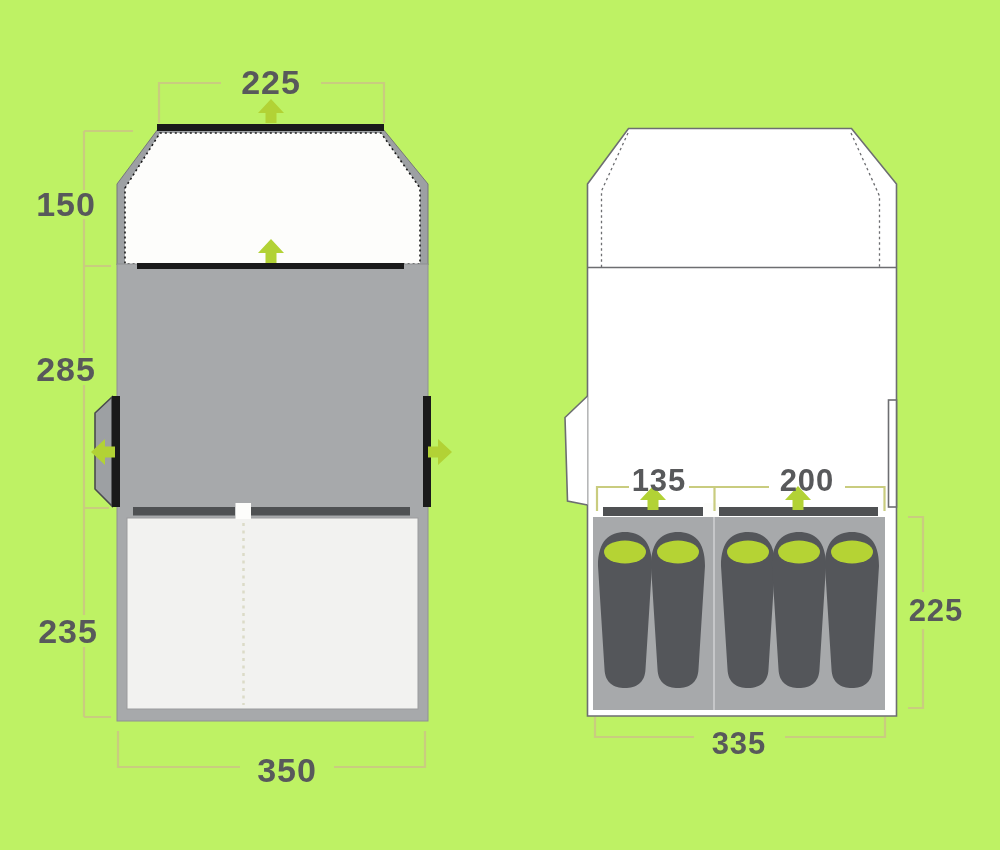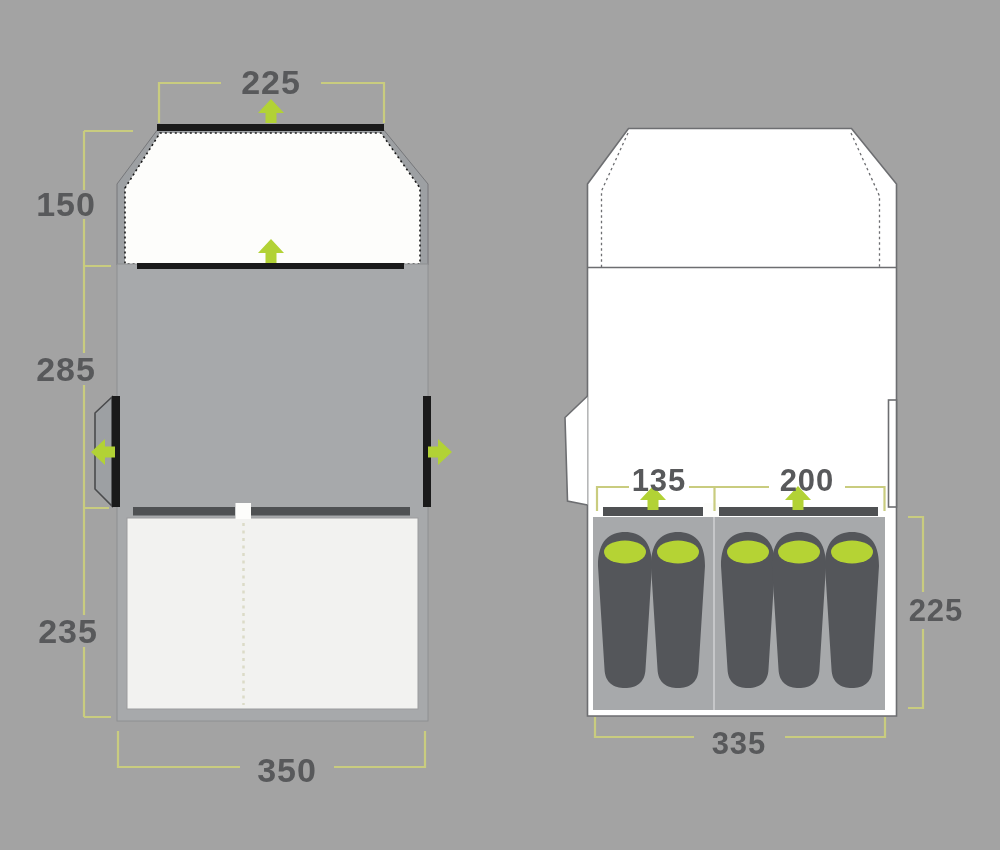--- a/index.html
+++ b/index.html
@@ -1,16 +1,16 @@
 <!DOCTYPE html>
 <html style="--dimension-text: #58595b; --dimension-line: #c9cc7f; --arrow-green: #b2d235; --body-grey: #a7a9ab; --wall-grey: #9da0a3; --bar-black: #1a1a1a; --bar-dark-grey: #4f5153; --inner-light: #f2f2f0; --porch-white: #fdfdfb; --outline-grey: #6d6e71; --bag-grey: #54565a; --pillow-green: #b5d334; --divider-cream: #dcdbc7;"><head>
 <meta charset="utf-8">
 <style>
   html,body{margin:0;padding:0;background:#ffffff;}
-  .canvas{position:relative;width:1000px;height:850px;background:#a3a3a3;overflow:hidden;
+  .canvas{position:relative;width:1000px;height:850px;background:#bef264;overflow:hidden;
           font-family:"Liberation Sans",sans-serif;}
   svg{display:block;}
 
   .dim-line{stroke:var(--dimension-line);stroke-width:2.2;fill:none;stroke-linejoin:miter;}
   .dim-text{fill:var(--dimension-text);font-family:"Liberation Sans",sans-serif;
             font-weight:bold;font-size:34px;letter-spacing:1px;
             text-anchor:middle;dominant-baseline:central;}
   .dim-text.small{font-size:31px;}
 
   .arrow{fill:var(--arrow-green);}

